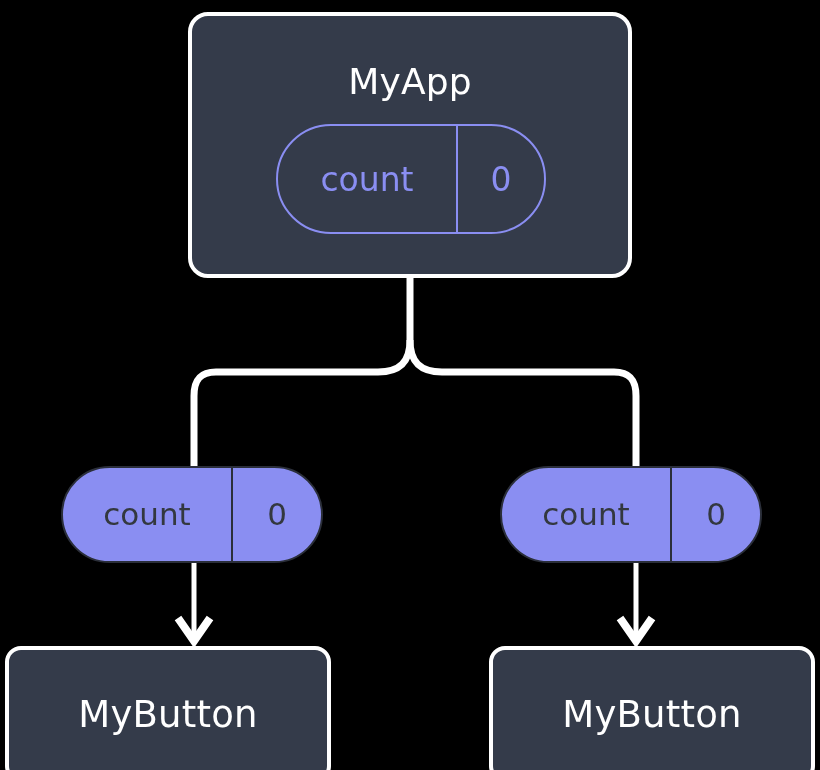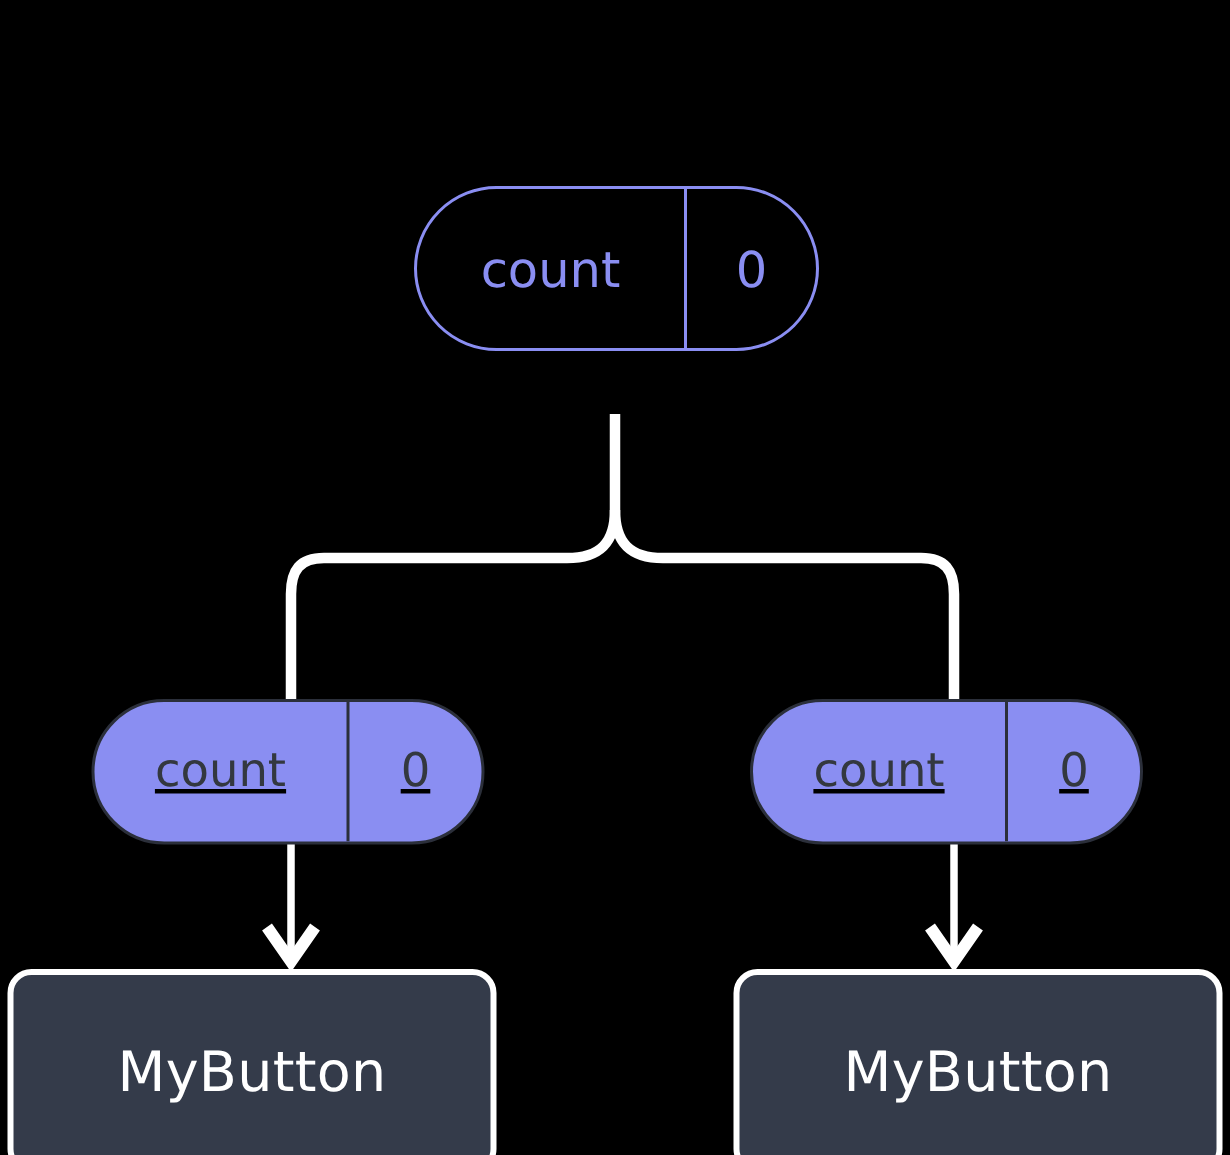--- a/index.html
+++ b/index.html
@@ -63,21 +63,20 @@
   .card-title.leaf-title { font-size: 37px; text-align: center; }
 
   
   .pill {
     position: absolute;
     box-sizing: border-box;
     display: flex;
     align-items: stretch;
     border-radius: 999px;
     overflow: hidden;
-    text-decoration: underline;
   }
   .pill .pill-key,
   .pill .pill-val {
     display: flex;
     align-items: center;
     justify-content: center;
     line-height: 1;
   }
 
   
@@ -140,20 +139,23 @@
     </g>
 
     <g fill="none" stroke="#ffffff" stroke-width="5" stroke-linecap="butt" stroke-linejoin="miter">
       <path d="M 194 560 L 194 640"></path>
       <path d="M 178 618 L 194 641 L 210 618" stroke-width="8"></path>
       <path d="M 636 560 L 636 640"></path>
       <path d="M 620 618 L 636 641 L 652 618" stroke-width="8"></path>
     </g>
   </svg>
 
+  <div class="node-card root">
+    <span class="card-title">MyApp</span>
+  </div>
 
   <div class="pill outline">
     <span class="pill-key">count</span>
     <span class="pill-val">0</span>
   </div>
 
   <div class="pill filled left">
     <span class="pill-key">count</span>
     <span class="pill-val">0</span>
   </div>

